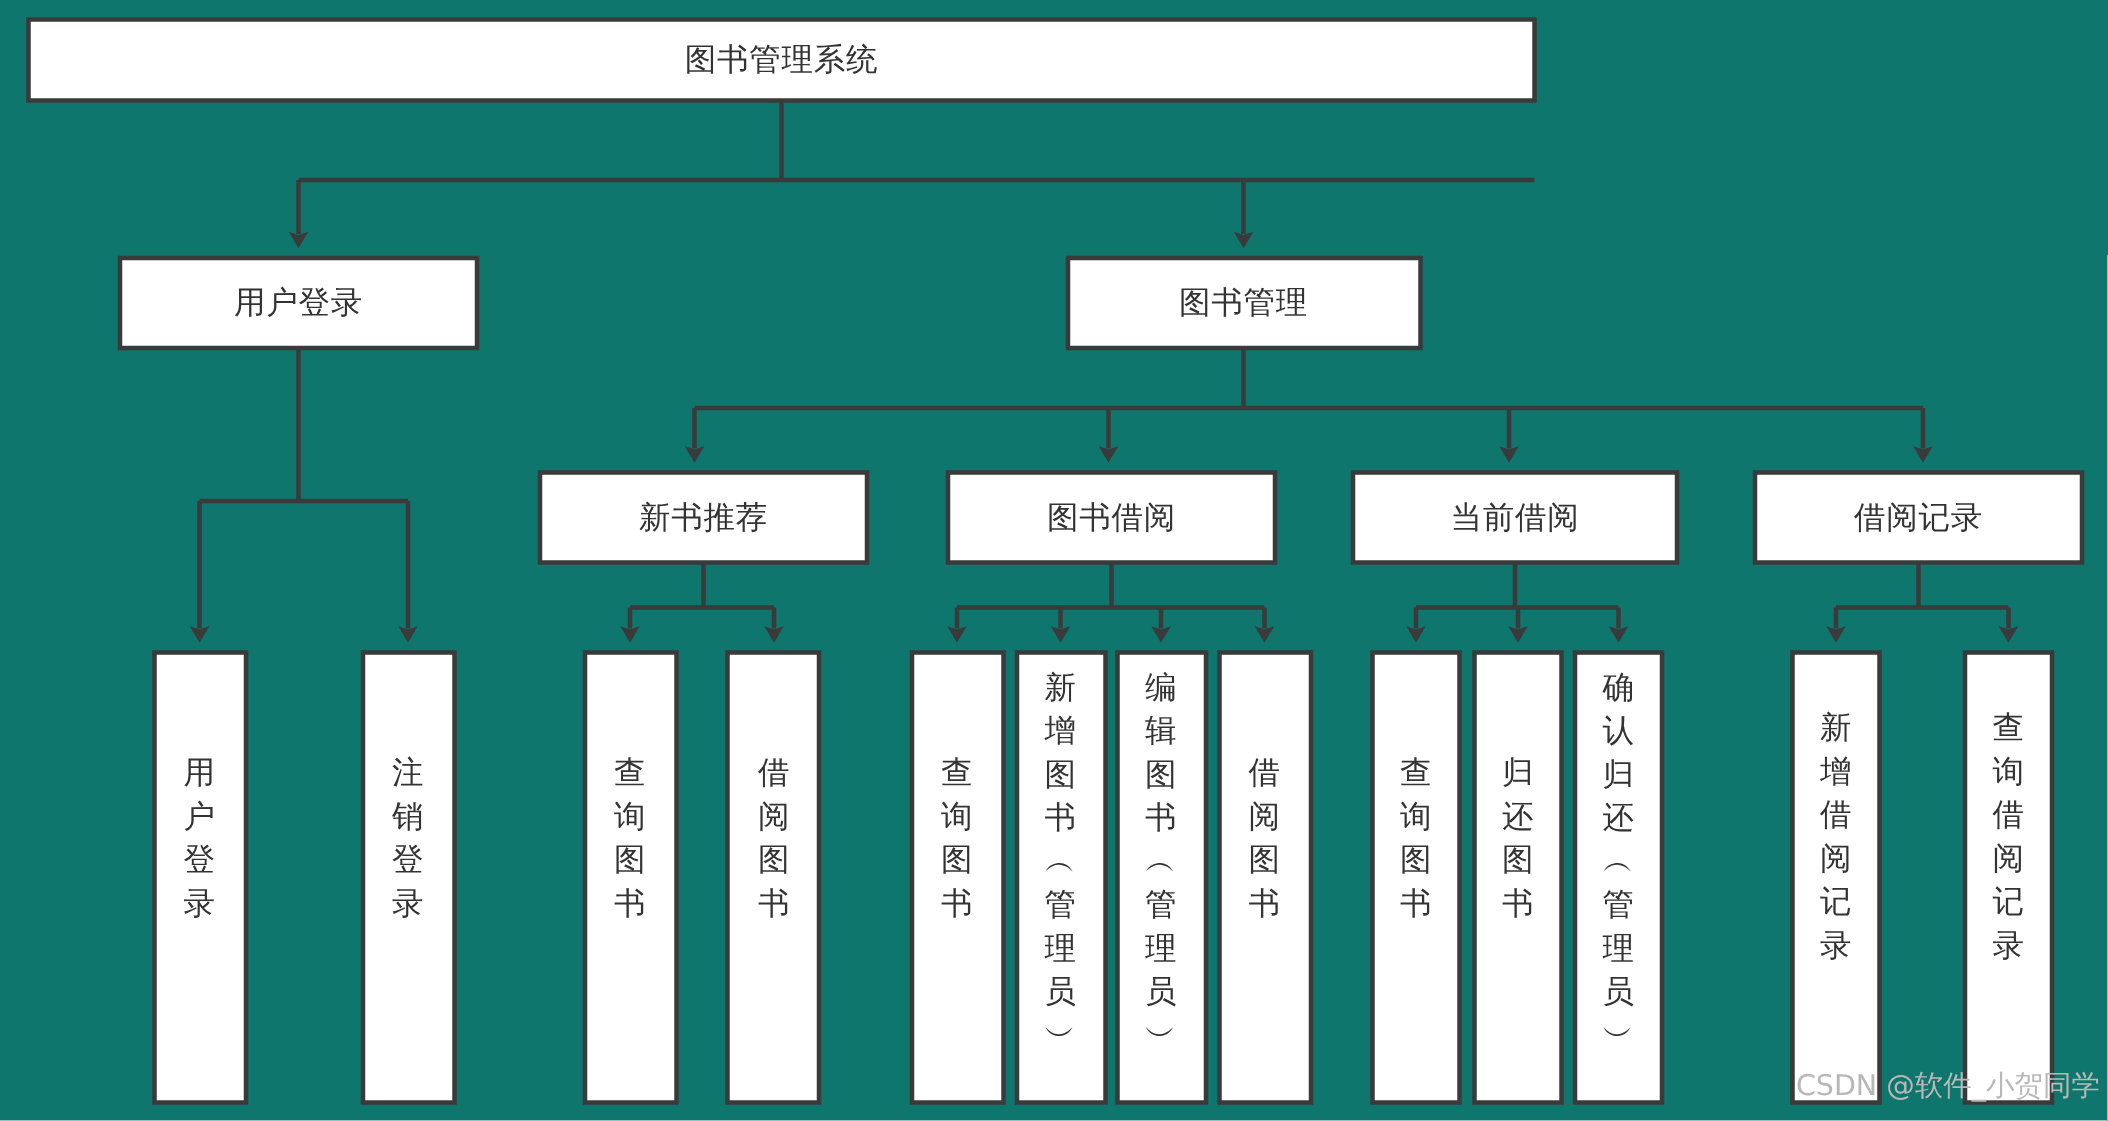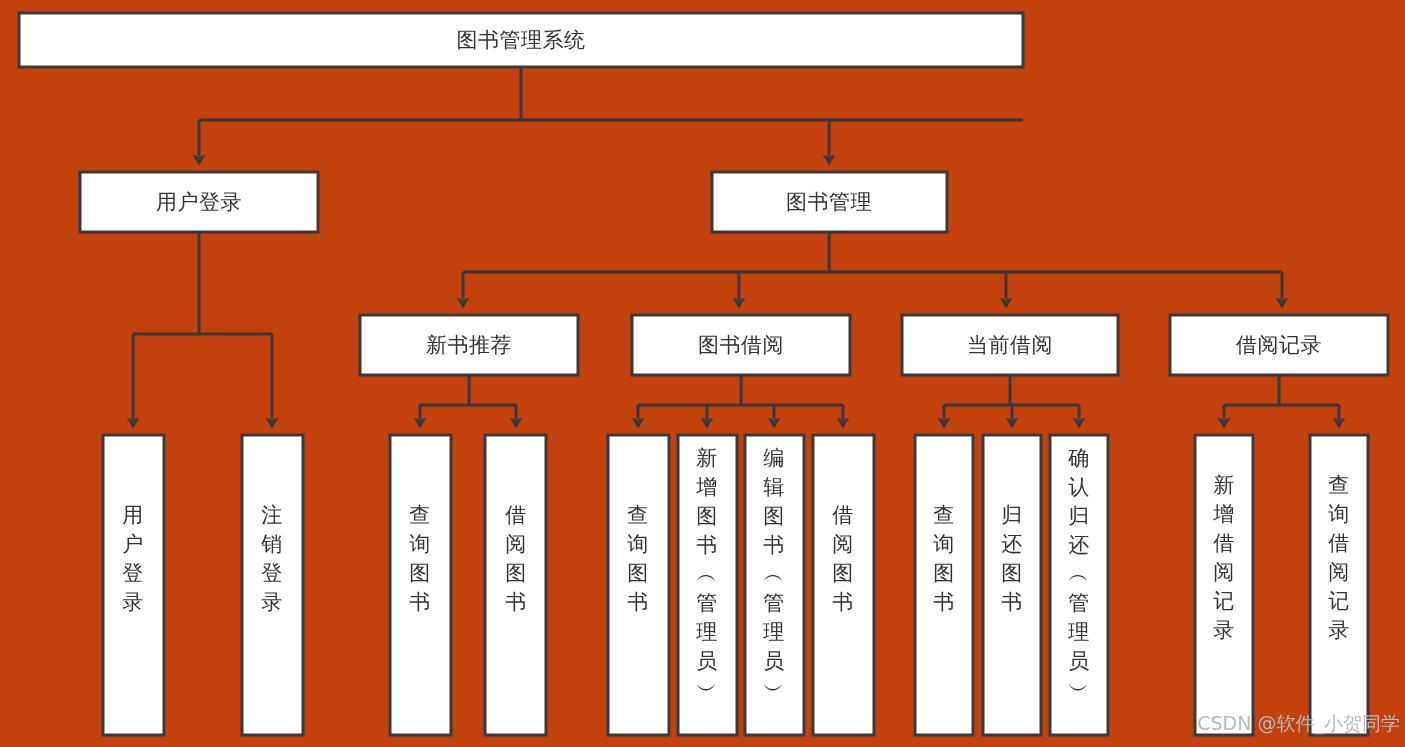--- a/index.html
+++ b/index.html
@@ -11,21 +11,21 @@
   body {
     width: 1405px;
     height: 747px;
     overflow: hidden;
     font-family: "DejaVu Sans", "Liberation Sans", sans-serif;
   }
   #diagram-root {
     position: relative;
     width: 1405px;
     height: 747px;
-    background: #c2410c;
+    background: #0f766e;
   }
   svg.diagram-canvas {
     position: absolute;
     left: 0;
     top: 0;
     width: 1405px;
     height: 747px;
     display: block;
   }
   .node-box {

